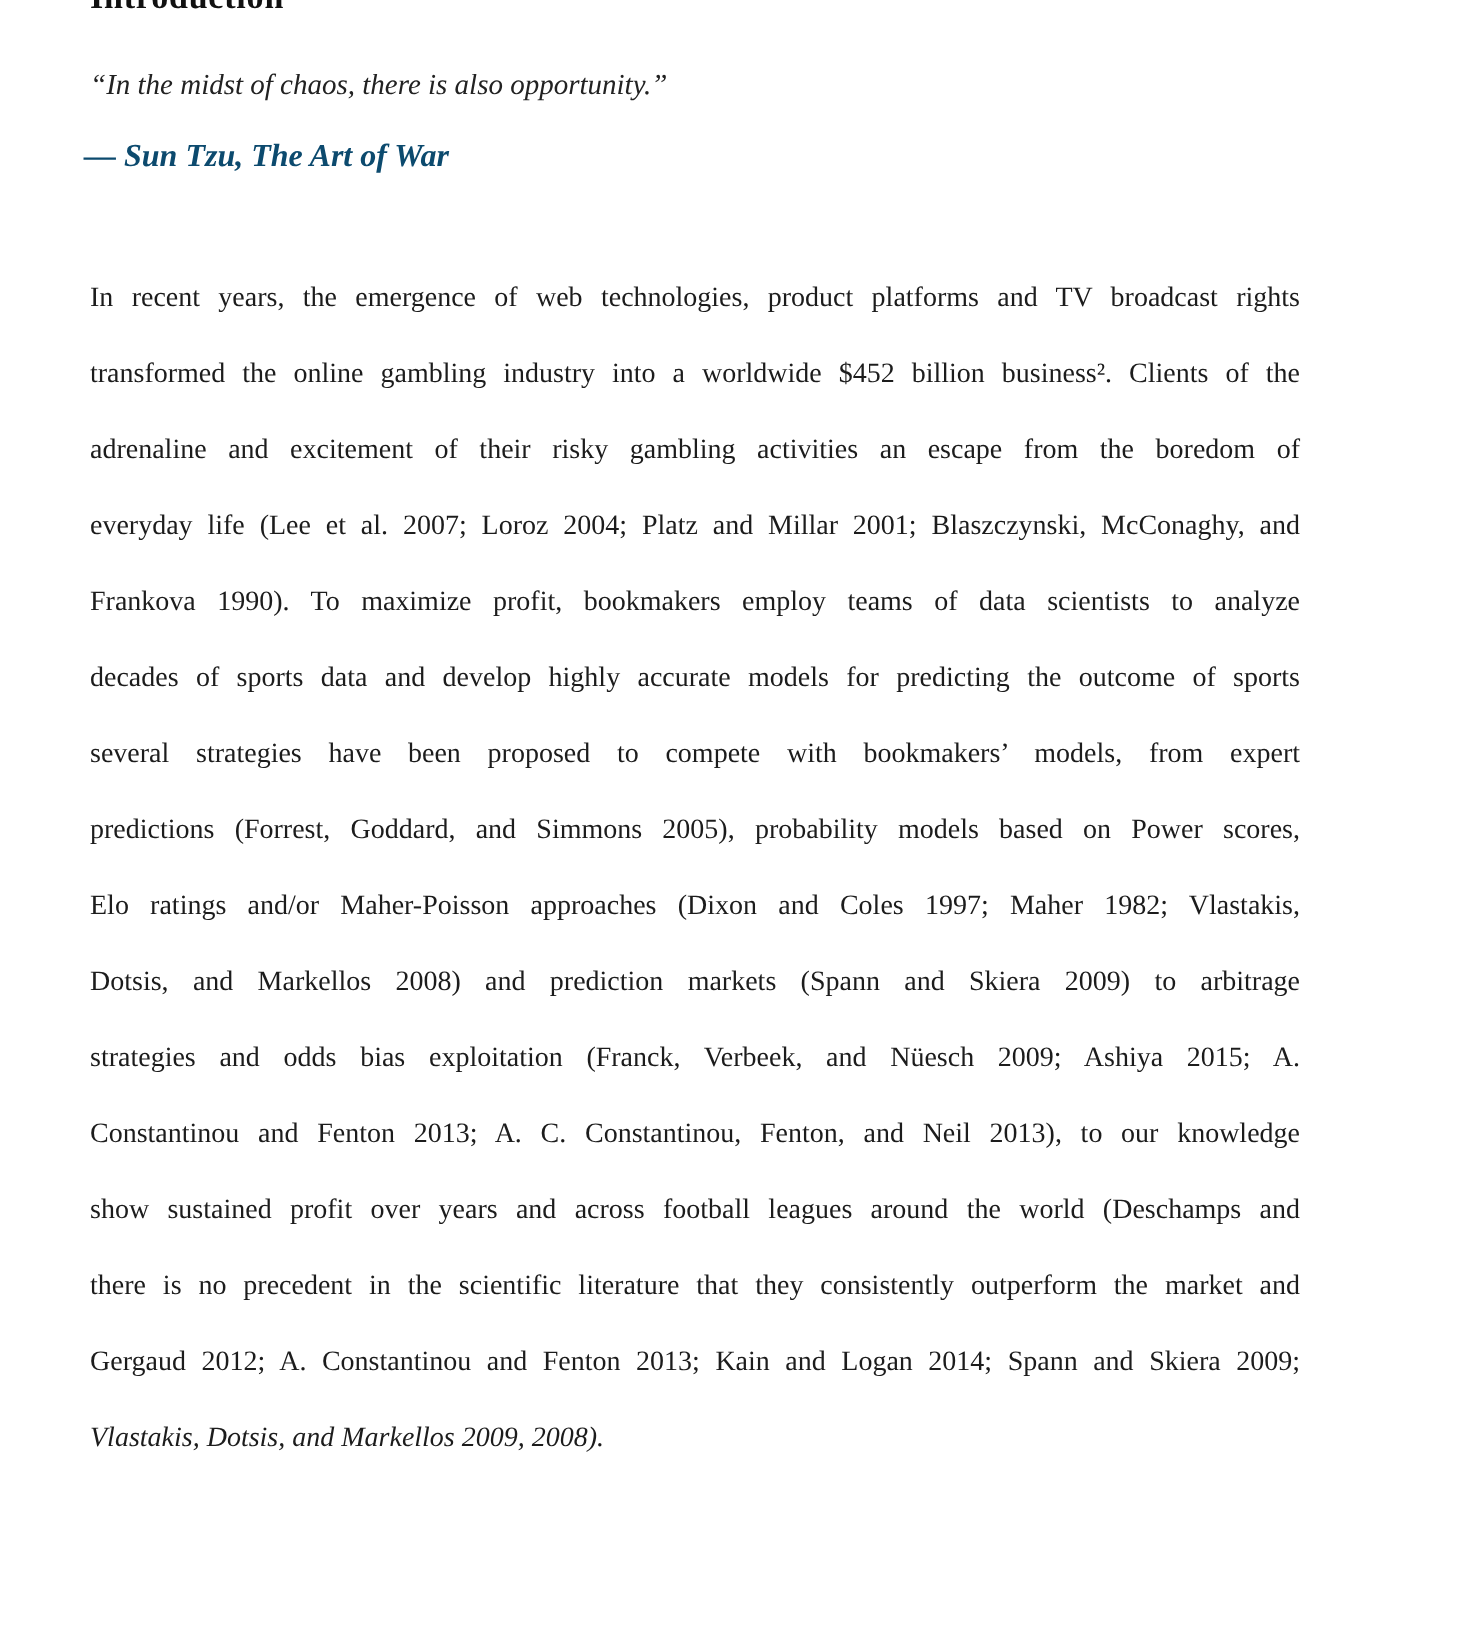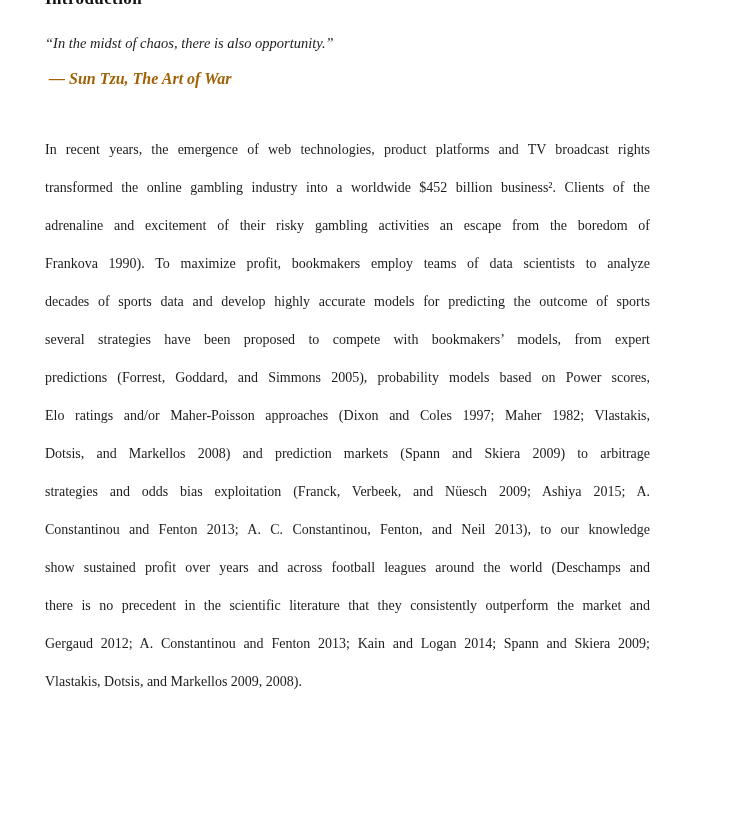--- a/index.html
+++ b/index.html
@@ -38,66 +38,68 @@
     left: 45px;
     top: 33px;
     width: 620px;
     font-style: italic;
     font-size: 14.5px;
     line-height: 20px;
     color: #222222;
   }
   .attribution {
     position: absolute;
-    left: 49px;
+    left: 42px;
     top: 68px;
     width: 620px;
     font-weight: bold;
     font-style: italic;
     font-size: 16px;
     line-height: 22px;
-    color: #a16207;
+    color: #0c4a6e;
   }
   .body-text {
     position: absolute;
     left: 45px;
     top: 131px;
     width: 605px;
     font-size: 14px;
     color: #1c1c1c;
   }
   .body-text .line {
     height: 38px;
     line-height: 38px;
     text-align: justify;
     text-align-last: justify;
     overflow: visible;
   }
   .body-text .line.last {
     text-align: right;
     text-align-last: left;
+    font-style: italic;
   }
 </style>
 </head>
 <body>
 
 <div class="page">
 
   <div class="heading-clip">
     <div class="heading-text">Introduction</div>
   </div>
 
   <div class="quote">“In the midst of chaos, there is also opportunity.”</div>
 
   <div class="attribution">— Sun Tzu, The Art of War</div>
 
   <div class="body-text">
       <div class="line">In recent years, the emergence of web technologies, product platforms and TV broadcast rights</div>
       <div class="line">transformed the online gambling industry into a worldwide $452 billion business². Clients of the</div>
       <div class="line">adrenaline and excitement of their risky gambling activities an escape from the boredom of</div>
+      <div class="line">everyday life (Lee et al. 2007; Loroz 2004; Platz and Millar 2001; Blaszczynski, McConaghy, and</div>
       <div class="line">Frankova 1990). To maximize profit, bookmakers employ teams of data scientists to analyze</div>
       <div class="line">decades of sports data and develop highly accurate models for predicting the outcome of sports</div>
       <div class="line">several strategies have been proposed to compete with bookmakers’ models, from expert</div>
       <div class="line">predictions (Forrest, Goddard, and Simmons 2005), probability models based on Power scores,</div>
       <div class="line">Elo ratings and/or Maher-Poisson approaches (Dixon and Coles 1997; Maher 1982; Vlastakis,</div>
       <div class="line">Dotsis, and Markellos 2008) and prediction markets (Spann and Skiera 2009) to arbitrage</div>
       <div class="line">strategies and odds bias exploitation (Franck, Verbeek, and Nüesch 2009; Ashiya 2015; A.</div>
       <div class="line">Constantinou and Fenton 2013; A. C. Constantinou, Fenton, and Neil 2013), to our knowledge</div>
       <div class="line">show sustained profit over years and across football leagues around the world (Deschamps and</div>
       <div class="line">there is no precedent in the scientific literature that they consistently outperform the market and</div>

